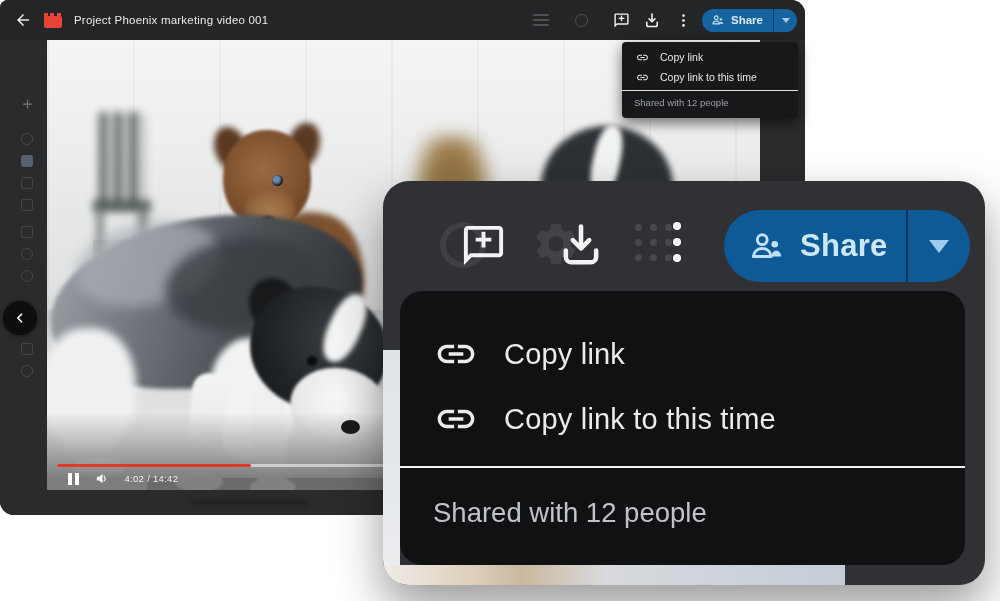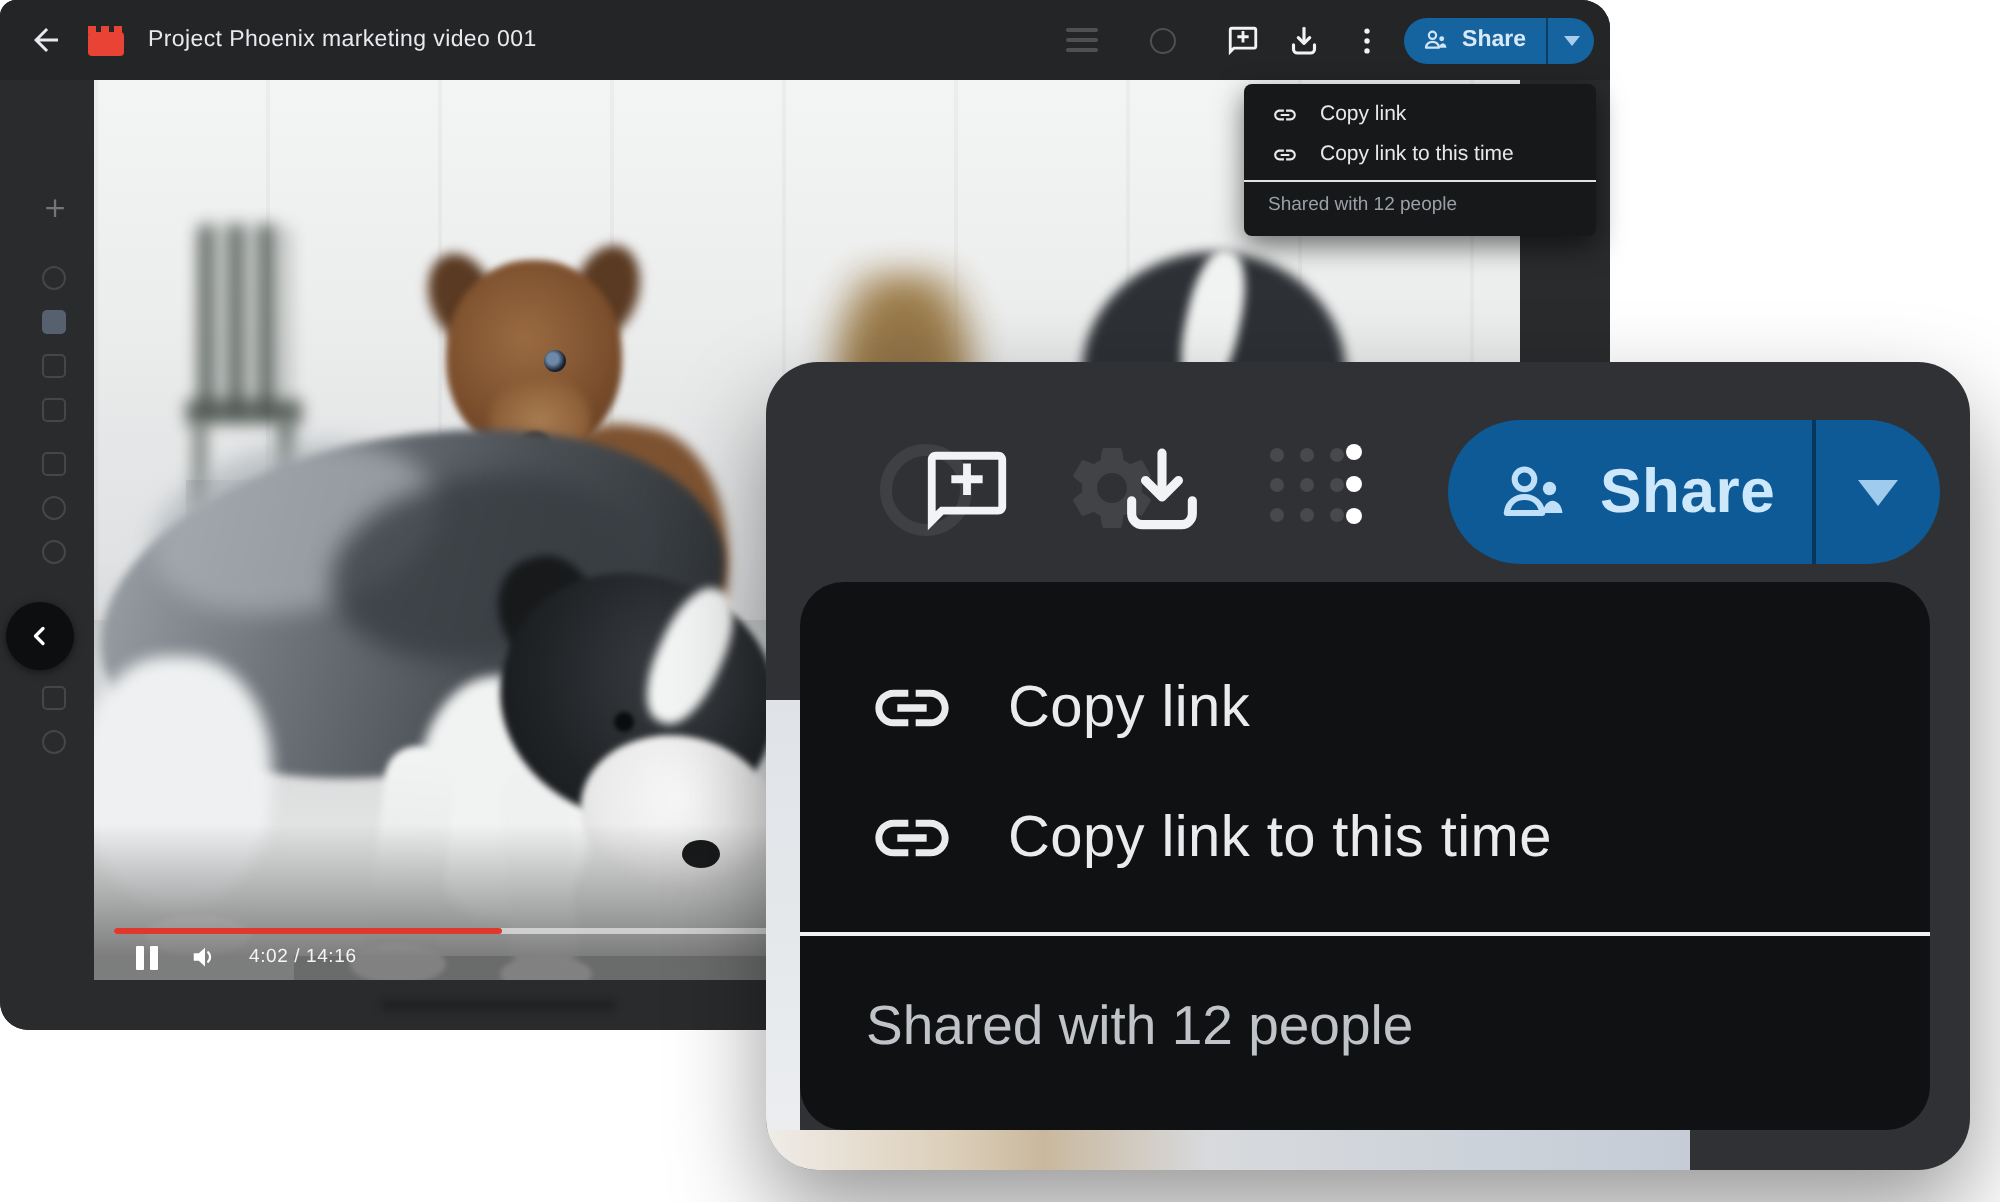--- a/index.html
+++ b/index.html
@@ -321,21 +321,21 @@
       <div class="controls">
         <div class="pause-btn">
             <span></span>
             <span></span>
           </div>
         <div class="vol-btn">
           <svg width="15" height="15">
               <use href="#i-volume"></use>
             </svg>
         </div>
-        <div class="time-text">4:02 / 14:16</div>
+        <div class="time-text">4:02 / 14:42</div>
       </div>
     </div>
 
     <div class="window-streak"></div>
   </div>
 
   <div class="menu-sm">
     <div class="menu-sm-item">
       <span class="mi-icon" style="color:#e6e8ea">
         <svg width="13" height="13">

